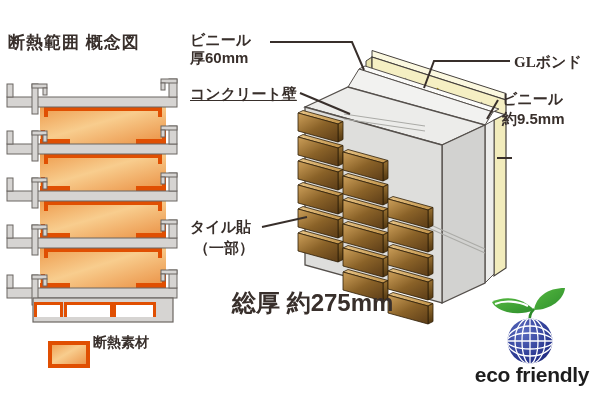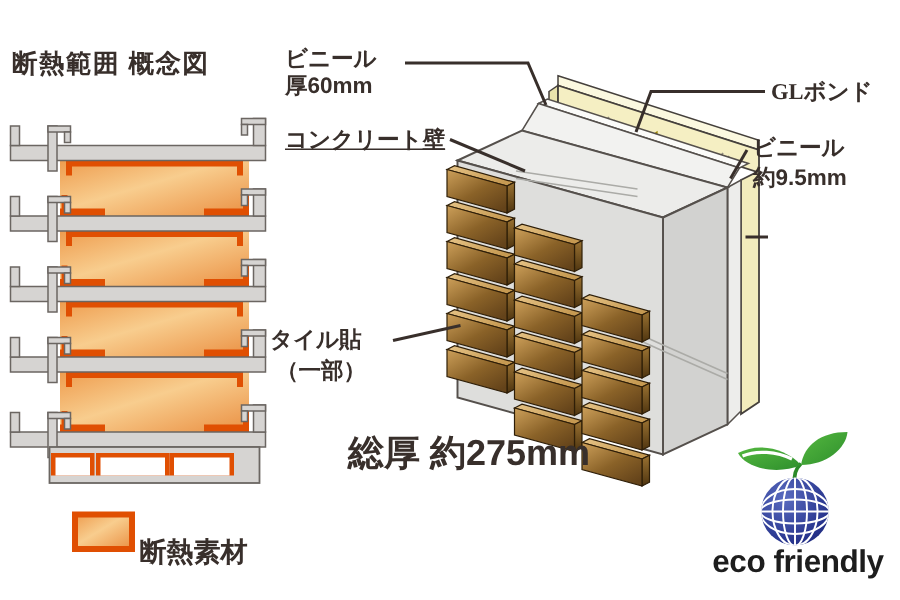--- a/index.html
+++ b/index.html
@@ -9,21 +9,21 @@
   #art{position:absolute;left:0;top:0;}
   .lbl{position:absolute;color:#382F2B;font-weight:bold;font-size:15px;
        line-height:18px;white-space:nowrap;}
   .lbl .l2{display:block;}
   #title-label{left:8px;top:34px;font-size:17px;letter-spacing:1px;}
   #spray-label{left:190px;top:31px;}
   #concrete-label{left:190px;top:85px;text-decoration:underline;}
   #glbond-label{left:514px;top:53px;font-family:Liberation Serif, serif;}
   #gypsum-label{left:502px;top:89px;line-height:20px;}
   #vinyl-label{left:516px;top:147px;line-height:21px;}
-  #tile-label{left:180px;top:216px;line-height:21px;}
+  #tile-label{left:190px;top:216px;line-height:21px;}
   #tile-label .l2{padding-left:4px;}
   #total-label{left:232px;top:294px;font-size:24px;}
   #eco-caption{left:458px;top:366px;width:148px;text-align:center;
        font-size:21px;color:#1d1d1d;letter-spacing:-0.3px;}
 </style>
 </head>
 <body>
 
 <div id="stage">
 
@@ -290,17 +290,17 @@
 </div>
 
 
 <div class="lbl" id="tile-label">
   <span>タイル貼</span>
   <span class="l2">（一部）</span>
 </div>
 
 <div class="lbl" id="total-label">総厚 約275mm</div>
 
-<div class="lbl" id="legend-label" style="left:93px;top:359px;font-size:18px;">断熱素材</div>
+<div class="lbl" id="legend-label" style="left:93px;top:333px;font-size:14px;">断熱素材</div>
 
 <div class="lbl" id="eco-caption">eco friendly</div>
 
 </div>
 
 </body></html>

